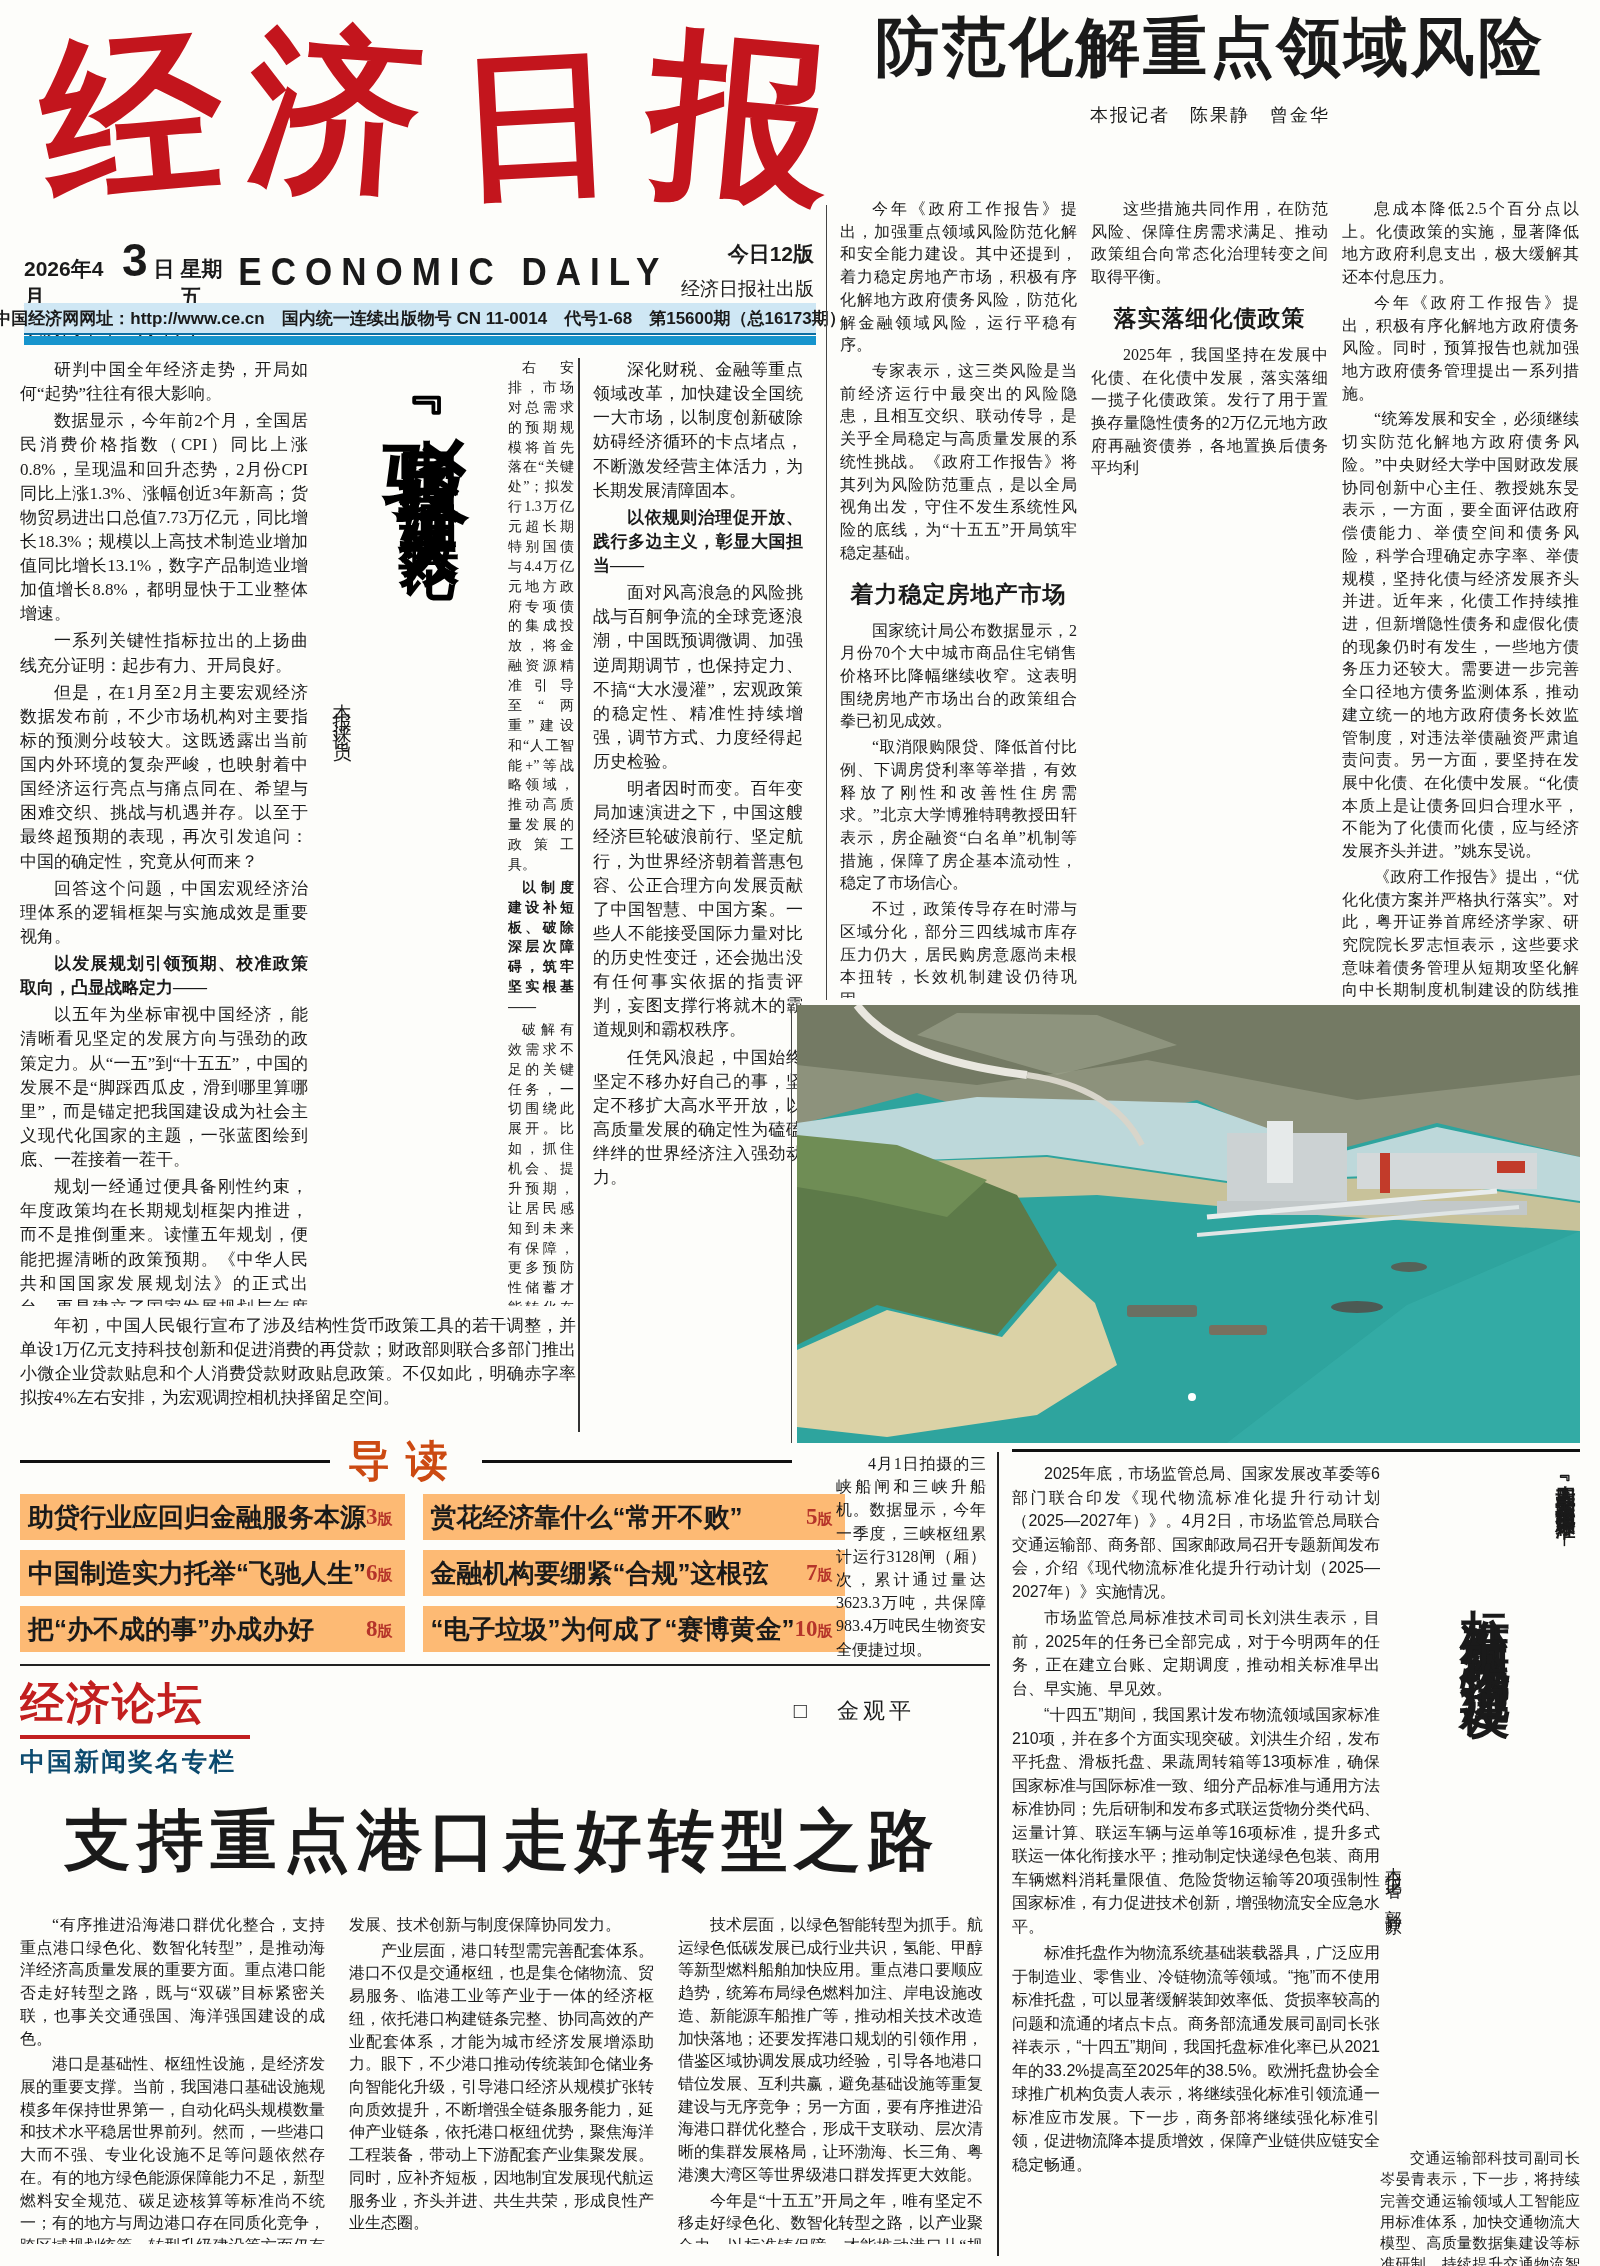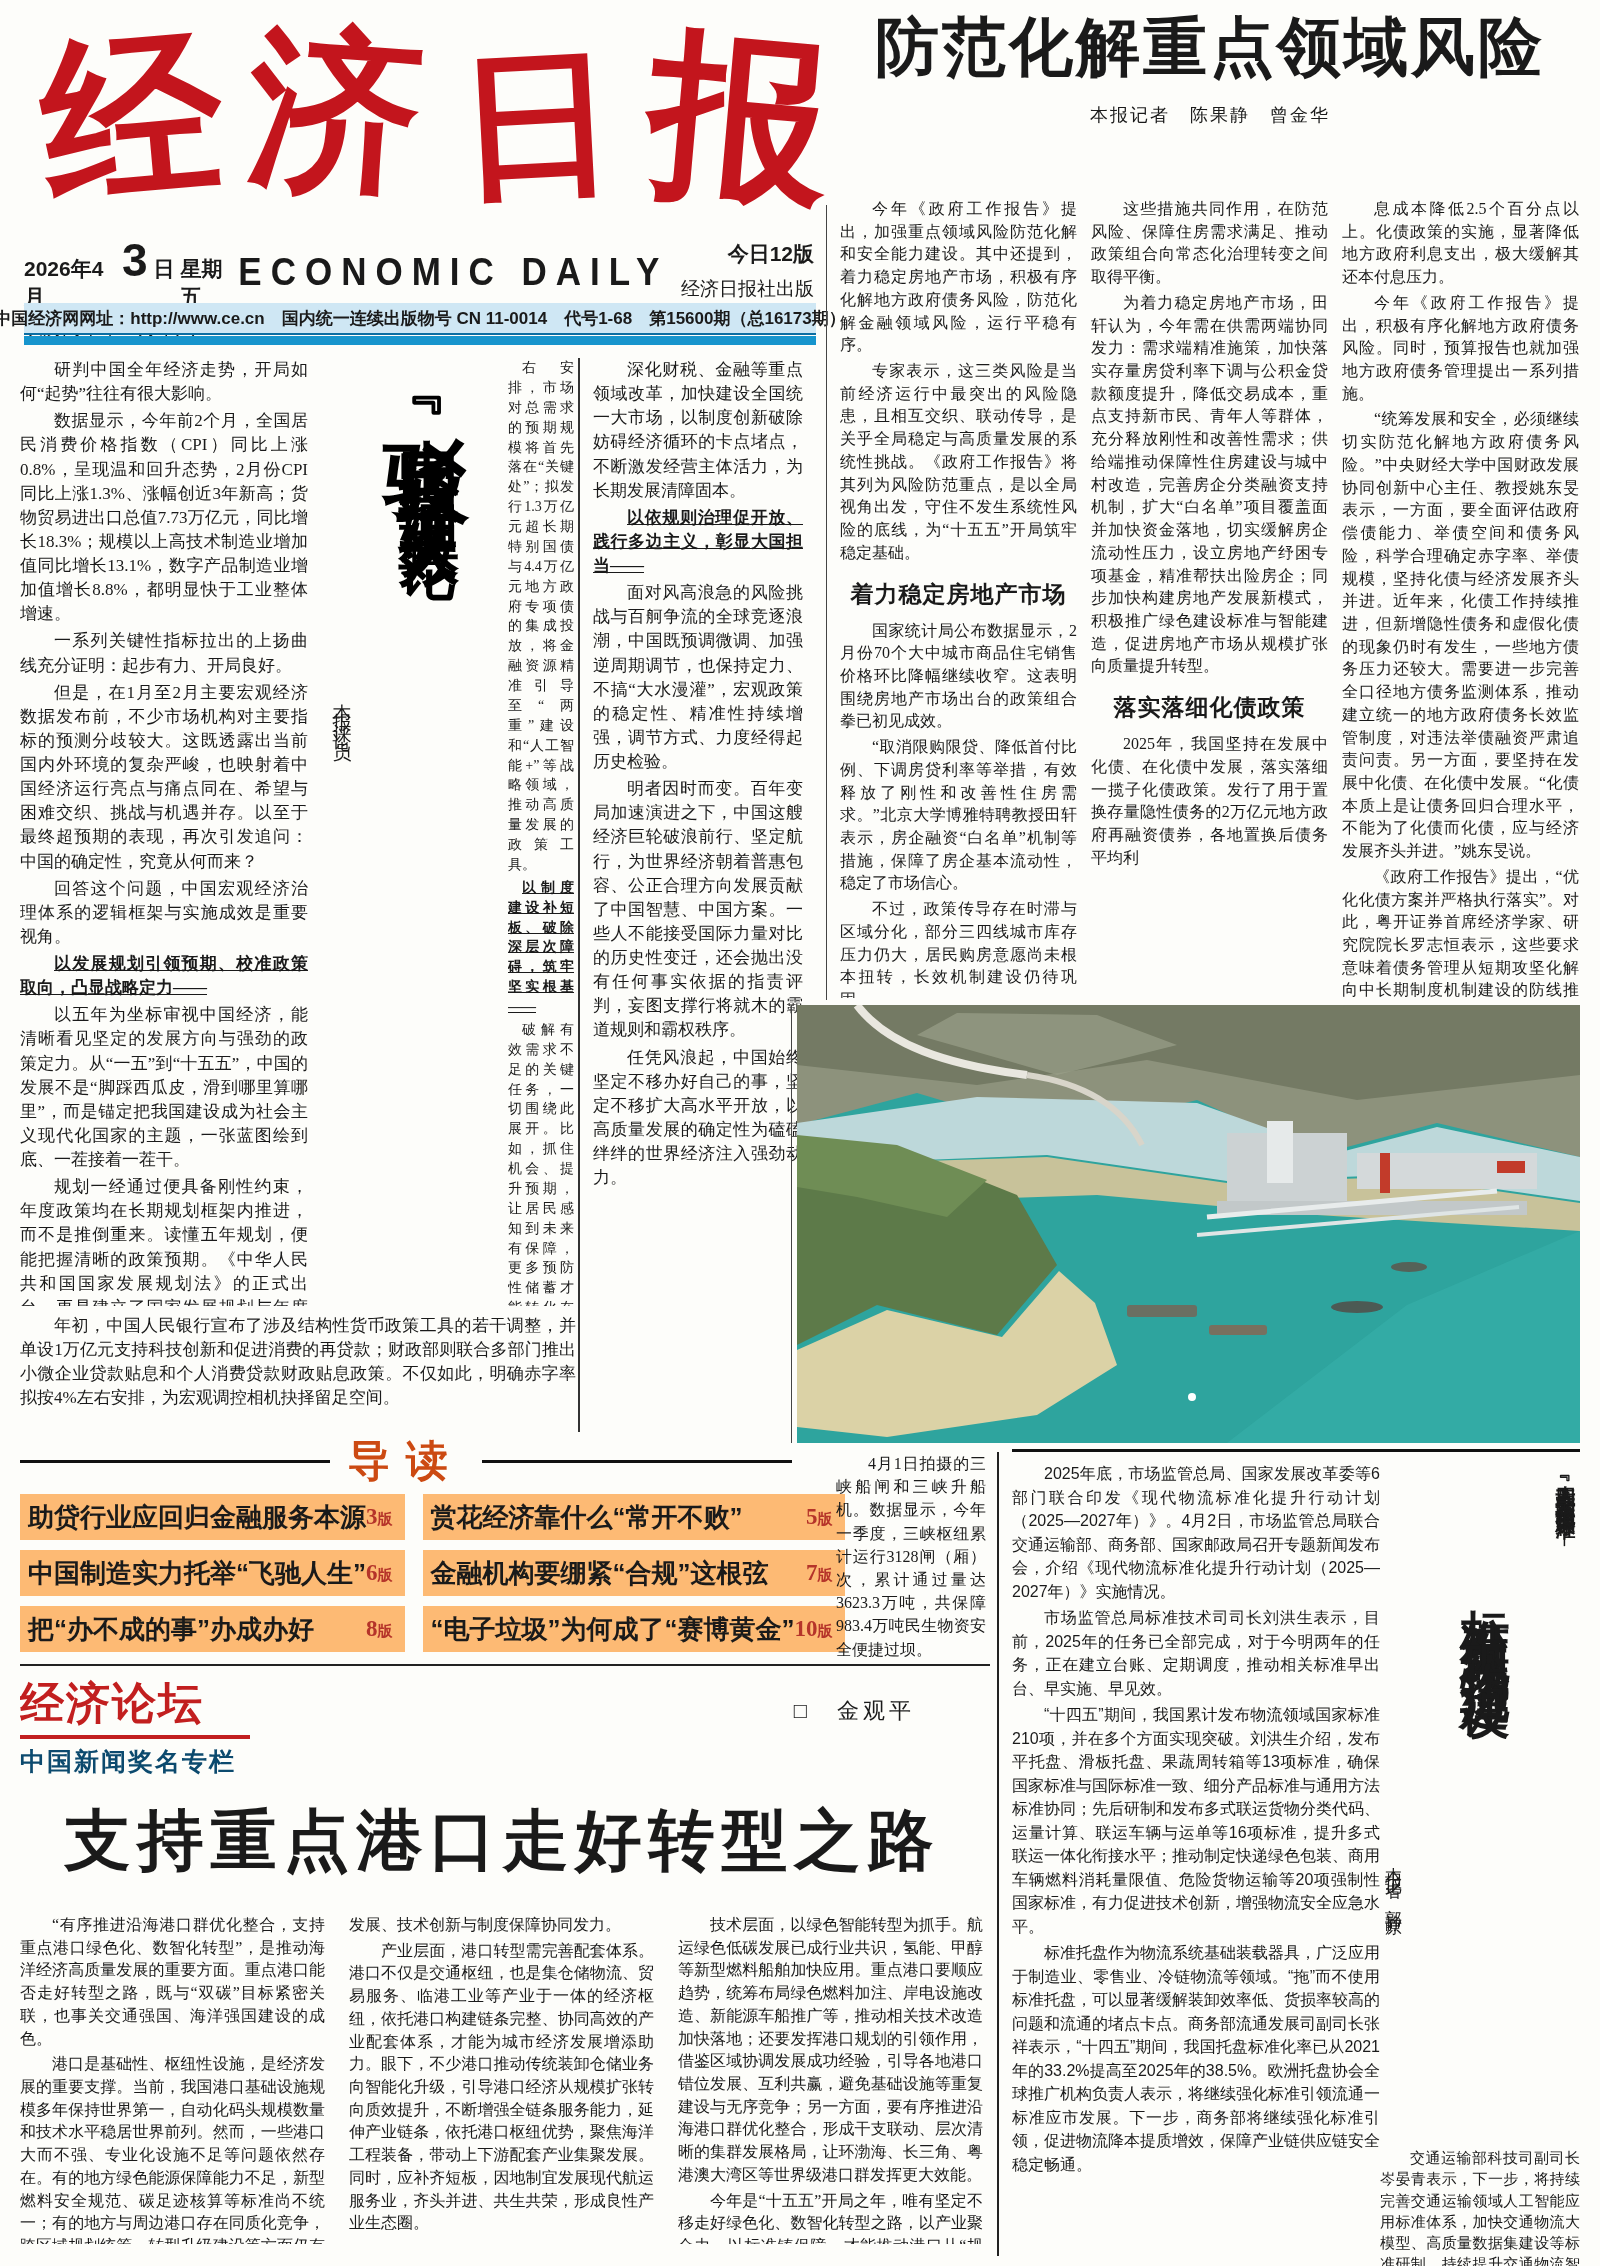--- a/index.html
+++ b/index.html
@@ -47,21 +47,21 @@
              font-family:"Liberation Sans","DejaVu Sans",sans-serif;font-weight:900;color:#000;
              display:flex;align-items:center;}
   .ed-vt-first{font-size:86px;margin-bottom:10px;}
   .ed-vt-rest{font-size:60px;letter-spacing:13px;}
   .ed-author{position:absolute;left:6px;top:330px;height:220px;writing-mode:vertical-rl;font-size:19px;letter-spacing:10px;}
   .ed-strip{width:66px;font-size:14px;overflow:hidden;}
   .ed-strip p{text-indent:1em;}
   .ed-close{height:118px;overflow:hidden;font-size:17px;margin-top:8px;}
   .ed-div{width:2px;background:#333;margin-left:2px;}
   .ed-c3{width:210px;margin-left:13px;font-size:17px;overflow:hidden;height:1066px;}
-  .ed-bold{font-weight:900;text-decoration:underline;}
+  .ed-bold{font-weight:900;}
   
   .daodu{left:20px;top:1438px;width:772px;height:218px;}
   .dd-head{display:flex;align-items:center;gap:18px;height:46px;}
   .dd-line{flex:1;height:3px;background:#111;}
   .dd-label{font-size:42px;font-weight:900;color:#cc4a12;letter-spacing:16px;font-family:"Liberation Sans",sans-serif;}
   .dd-grid{display:grid;grid-template-columns:1fr 1fr;gap:10px 18px;margin-top:10px;}
   .dd-item{background:#fdba74;height:46px;display:flex;align-items:center;justify-content:space-between;padding:0 12px 0 8px;}
   .dd-t{font-family:"Liberation Sans","DejaVu Sans",sans-serif;font-weight:900;font-size:26px;white-space:nowrap;}
   .dd-p{color:#b5342a;font-weight:900;font-size:23px;white-space:nowrap;}
   .dd-p i{font-style:normal;font-size:15px;}
@@ -140,21 +140,20 @@
       <p>今年《政府工作报告》提出，加强重点领域风险防范化解和安全能力建设。其中还提到，着力稳定房地产市场，积极有序化解地方政府债务风险，防范化解金融领域风险，运行平稳有序。</p>
       <p>专家表示，这三类风险是当前经济运行中最突出的风险隐患，且相互交织、联动传导，是关乎全局稳定与高质量发展的系统性挑战。《政府工作报告》将其列为风险防范重点，是以全局视角出发，守住不发生系统性风险的底线，为“十五五”开局筑牢稳定基础。</p>
       <div class="subhead">着力稳定房地产市场</div>
       <p>国家统计局公布数据显示，2月份70个大中城市商品住宅销售价格环比降幅继续收窄。这表明围绕房地产市场出台的政策组合拳已初见成效。</p>
       <p>“取消限购限贷、降低首付比例、下调房贷利率等举措，有效释放了刚性和改善性住房需求。”北京大学博雅特聘教授田轩表示，房企融资“白名单”机制等措施，保障了房企基本流动性，稳定了市场信心。</p>
       <p>不过，政策传导存在时滞与区域分化，部分三四线城市库存压力仍大，居民购房意愿尚未根本扭转，长效机制建设仍待巩固。</p>
 
     </div>
     <div class="lead-col">
       <p>这些措施共同作用，在防范风险、保障住房需求满足、推动政策组合向常态化治理转变之间取得平衡。</p>
-      <p>为着力稳定房地产市场，田轩认为，今年需在供需两端协同发力：需求端精准施策，加快落实存量房贷利率下调与公积金贷款额度提升，降低交易成本，重点支持新市民、青年人等群体，充分释放刚性和改善性需求；供给端推动保障性住房建设与城中村改造，完善房企分类融资支持机制，扩大“白名单”项目覆盖面并加快资金落地，切实缓解房企流动性压力，设立房地产纾困专项基金，精准帮扶出险房企；同步加快构建房地产发展新模式，积极推广绿色建设标准与智能建造，促进房地产市场从规模扩张向质量提升转型。</p>
       <div class="subhead">落实落细化债政策</div>
       <p>2025年，我国坚持在发展中化债、在化债中发展，落实落细一揽子化债政策。发行了用于置换存量隐性债务的2万亿元地方政府再融资债券，各地置换后债务平均利</p>
     </div>
     <div class="lead-col">
       <p>息成本降低2.5个百分点以上。化债政策的实施，显著降低地方政府利息支出，极大缓解其还本付息压力。</p>
       <p>今年《政府工作报告》提出，积极有序化解地方政府债务风险。同时，预算报告也就加强地方政府债务管理提出一系列措施。</p>
       <p>“统筹发展和安全，必须继续切实防范化解地方政府债务风险。”中央财经大学中国财政发展协同创新中心主任、教授姚东旻表示，一方面，要全面评估政府偿债能力、举债空间和债务风险，科学合理确定赤字率、举债规模，坚持化债与经济发展齐头并进。近年来，化债工作持续推进，但新增隐性债务和虚假化债的现象仍时有发生，一些地方债务压力还较大。需要进一步完善全口径地方债务监测体系，推动建立统一的地方政府债务长效监管制度，对违法举债融资严肃追责问责。另一方面，要坚持在发展中化债、在化债中发展。“化债本质上是让债务回归合理水平，不能为了化债而化债，应与经济发展齐头并进。”姚东旻说。</p>
       <p>《政府工作报告》提出，“优化化债方案并严格执行落实”。对此，粤开证券首席经济学家、研究院院长罗志恒表示，这些要求意味着债务管理从短期攻坚化解向中长期制度机制建设的防线推进。“短期有必要优化化债方式，中长期要构建债务管理长效机制，有序化解地方债务风险隐患的同时保障重要战略和重点领域支出，有必要更加注重化债的制度建设。”罗志恒说。</p>
 
     </div>

